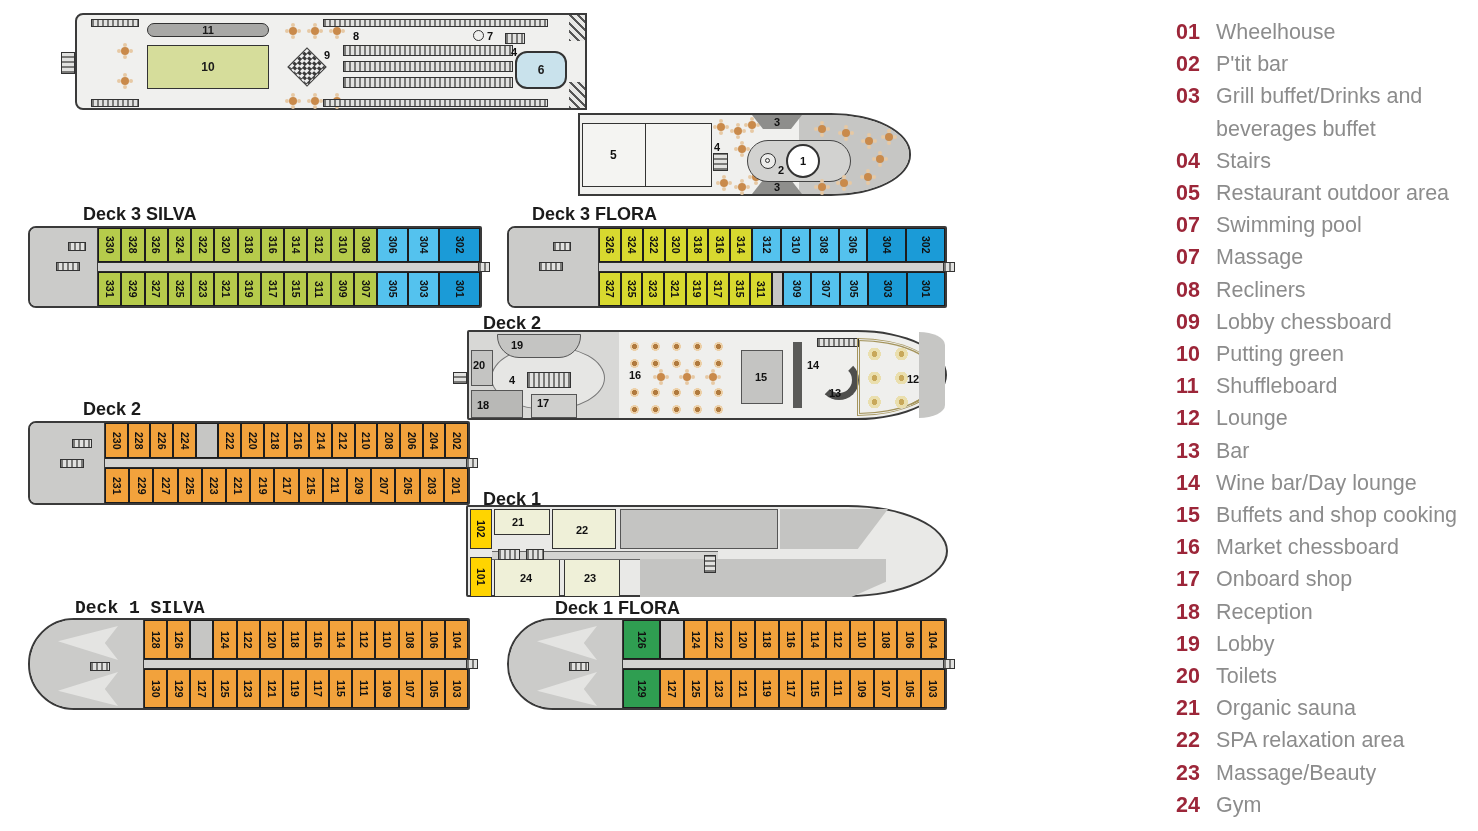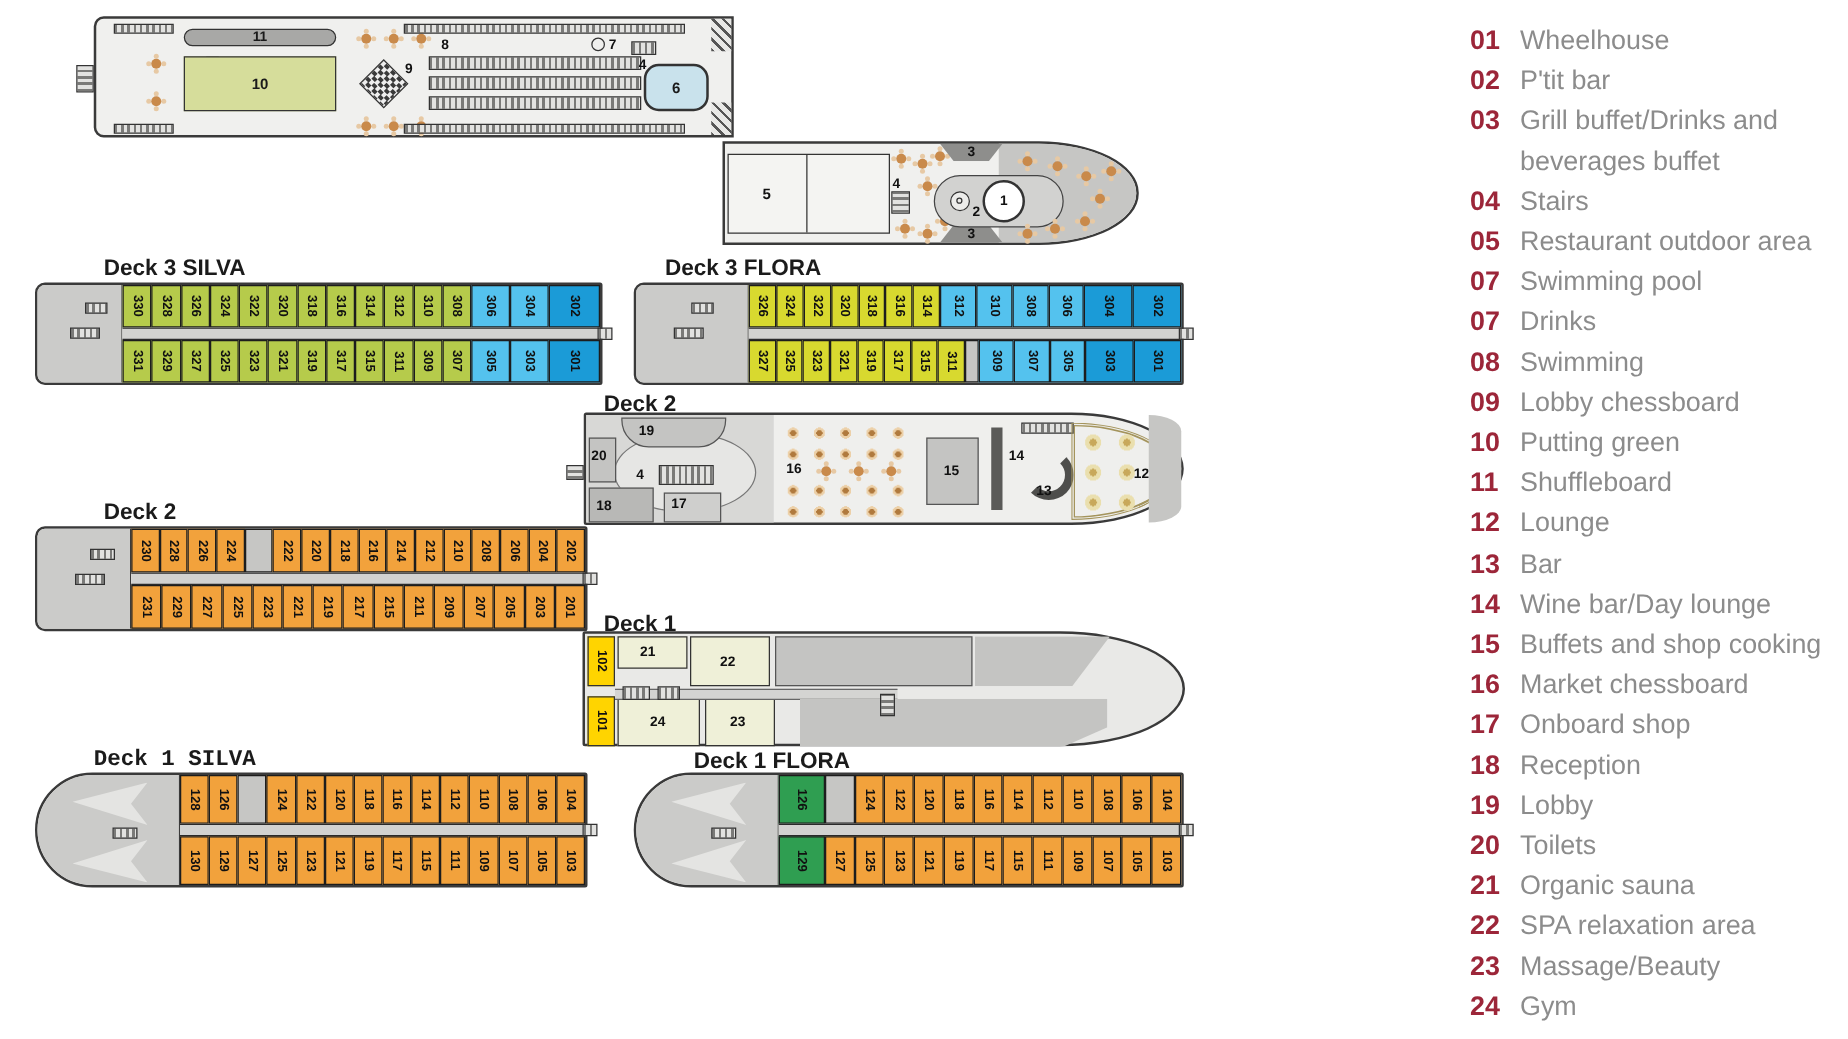--- a/index.html
+++ b/index.html
@@ -712,25 +712,25 @@
     <div class="lrow">
       <div class="lnum">05</div>
       <div class="ltxt">Restaurant outdoor area</div>
     </div>
     <div class="lrow">
       <div class="lnum">07</div>
       <div class="ltxt">Swimming pool</div>
     </div>
     <div class="lrow">
       <div class="lnum">07</div>
-      <div class="ltxt">Drinks</div>
+      <div class="ltxt">Massage</div>
     </div>
     <div class="lrow">
       <div class="lnum">08</div>
-      <div class="ltxt">Swimming</div>
+      <div class="ltxt">Recliners</div>
     </div>
     <div class="lrow">
       <div class="lnum">09</div>
       <div class="ltxt">Lobby chessboard</div>
     </div>
     <div class="lrow">
       <div class="lnum">10</div>
       <div class="ltxt">Putting green</div>
     </div>
     <div class="lrow">

